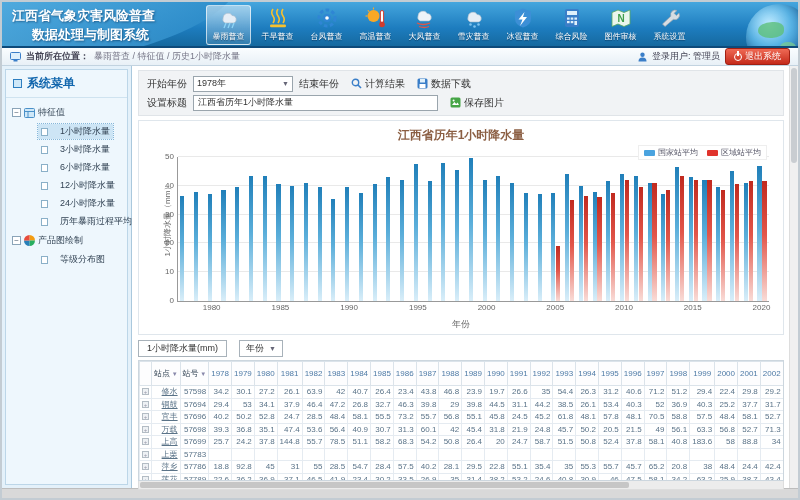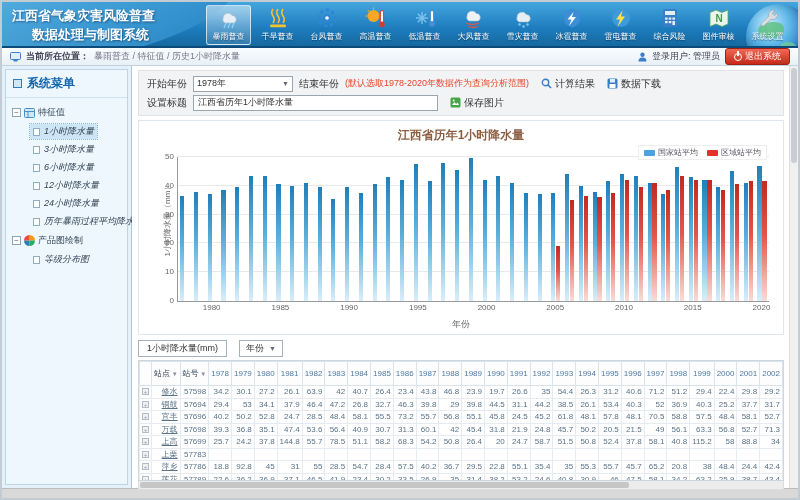--- a/index.html
+++ b/index.html
@@ -46,21 +46,21 @@
   .content{flex:1;display:flex;min-height:0;}
   .sidebar{width:130px;flex:none;background:#e4f1fa;border-right:1px solid #aac8dd;padding:3px;}
   .menu-box{border:1px solid #bcd6e8;background:#eef7fd;height:100%;}
   .menu-title{display:flex;align-items:center;gap:5px;padding:5px 7px;border-bottom:1px solid #cfe3f0;}
   .menu-title-ico{width:9px;height:9px;border:1.5px solid #2d7ec0;background:#cfe8f8;display:inline-block;}
   .menu-title-txt{color:#1166ad;font-weight:bold;font-size:12px;}
   .tree{padding:6px 2px;font-size:9px;color:#345;}
   .tree-group{display:flex;align-items:center;gap:3px;padding:2px 4px;cursor:pointer;}
   .expander{width:9px;height:9px;border:1px solid #8aa4b8;background:#fff;font-size:8px;line-height:7px;
          text-align:center;color:#567;flex:none;}
-  .tree-leaf{display:flex;align-items:center;gap:4px;margin:3px 0 3px 22px;padding:1px 3px;cursor:pointer;width:max-content;font-style:italic;}
+  .tree-leaf{display:flex;align-items:center;gap:12px;margin:3px 0 3px 30px;padding:1px 3px;cursor:pointer;width:max-content;}
   .tree-leaf.sel{background:#cde5f5;outline:1px dotted #86b7d9;}
   .leaf-ico{width:7px;height:8px;border:1px solid #8ab0c8;background:#fff;flex:none;}
 
   .main{flex:1;background:#fff;padding:4px 14px 0 6px;position:relative;min-width:0;}
   .vscroll{position:absolute;right:0;top:0;bottom:0;width:9px;background:#f0f0f0;border-left:1px solid #ddd;}
   .vscroll-thumb{position:absolute;top:2px;left:1px;width:6px;height:95px;background:#c9cdd1;border-radius:3px;}
 
   
   .controls{background:#f1f3f5;border:1px solid #e0e4e8;padding:3px 8px;}
   .ctl-row{display:flex;align-items:center;gap:6px;height:19px;font-size:10px;color:#333;}
@@ -175,35 +175,20 @@
               </g>
               <rect x="16.4" y="3.5" width="3.2" height="12" rx="1.6" fill="#fff" stroke="#d23c2e"></rect>
               <circle cx="18" cy="17.5" r="2.8" fill="#d23c2e"></circle>
             </svg>
           </span>
           <span class="tb-lbl">高温普查</span>
         </div>
         <div class="tb-item">
           <span class="tb-ico">
             <svg width="24" height="22" viewBox="0 0 24 22">
-              <g stroke="#7ec3ef" stroke-width="1.4">
-                <line x1="3" y1="11" x2="15" y2="11"></line>
-                <line x1="9" y1="5" x2="9" y2="17"></line>
-                <line x1="4.8" y1="6.8" x2="13.2" y2="15.2"></line>
-                <line x1="13.2" y1="6.8" x2="4.8" y2="15.2"></line>
-              </g>
-              <rect x="17.4" y="3.5" width="3.2" height="11.5" rx="1.6" fill="#fff" stroke="#4a90d9"></rect>
-              <circle cx="19" cy="17" r="2.8" fill="#4a90d9"></circle>
-            </svg>
-          </span>
-          <span class="tb-lbl">低温普查</span>
-        </div>
-        <div class="tb-item">
-          <span class="tb-ico">
-            <svg width="24" height="22" viewBox="0 0 24 22">
               <path d="M5 9a5 5 0 0 1 9.2-2.6A4 4 0 0 1 16 14H7a4.2 4.2 0 0 1-2-5z" fill="#eef3f8" stroke="#a8bccb" stroke-width=".6"></path>
               <g stroke="#e25544" stroke-width="1.3" fill="none">
                 <path d="M4 16q6 3 13 0"></path>
                 <path d="M6 19.5q5.5 2 10 0"></path>
               </g>
             </svg>
           </span>
           <span class="tb-lbl">大风普查</span>
         </div>
         <div class="tb-item">
@@ -220,29 +205,20 @@
           <span class="tb-lbl">雪灾普查</span>
         </div>
         <div class="tb-item">
           <span class="tb-ico">
             <svg width="24" height="22" viewBox="0 0 24 22">
               <path d="M12 1.5l8 3v7q0 6.5-8 9-8-2.5-8-9v-7z" fill="#3c8fd6"></path>
               <path d="M13.5 5l-6 7.5h4l-2.5 6.5 7-9h-4z" fill="#fff"></path>
             </svg>
           </span>
           <span class="tb-lbl">冰雹普查</span>
-        </div>
-        <div class="tb-item">
-          <span class="tb-ico">
-            <svg width="24" height="22" viewBox="0 0 24 22">
-              <circle cx="12" cy="11" r="9" fill="#3f9ad8"></circle>
-              <path d="M13.5 3.5l-6.5 9h4l-2.5 7.5 7.5-10.5h-4z" fill="#ffe14d"></path>
-            </svg>
-          </span>
-          <span class="tb-lbl">雷电普查</span>
         </div>
         <div class="tb-item">
           <span class="tb-ico">
             <svg width="24" height="22" viewBox="0 0 24 22">
               <rect x="5" y="2" width="14" height="18" rx="2" fill="#3a7ec8"></rect>
               <rect x="7" y="4" width="10" height="4" fill="#dff0fb"></rect>
               <g fill="#dff0fb">
                 <rect x="7" y="10.5" width="2.6" height="2.2"></rect>
                 <rect x="10.7" y="10.5" width="2.6" height="2.2"></rect>
                 <rect x="14.4" y="10.5" width="2.6" height="2.2"></rect>
@@ -365,21 +341,20 @@
     <div class="main">
 
       <div class="controls">
         <div class="ctl-row">
           <span class="ctl-label">开始年份</span>
           <span class="selbox">
             <span>1978年</span>
             <span class="arr">▼</span>
           </span>
           <span class="ctl-label">结束年份</span>
-          <span class="note-red">(默认选取1978-2020年数据作为查询分析范围)</span>
           <span class="lnk">
             <span>
               <svg width="11" height="11" viewBox="0 0 11 11">
                   <circle cx="4.5" cy="4.5" r="3.2" fill="none" stroke="#3a7ec8" stroke-width="1.4"></circle>
                   <line x1="7" y1="7" x2="10" y2="10" stroke="#3a7ec8" stroke-width="1.6"></line>
                 </svg>
             </span>
             <span>计算结果</span>
           </span>
           <span class="lnk">
@@ -692,21 +667,21 @@
                 <td>26.4</td>
                 <td>20</td>
                 <td>24.7</td>
                 <td>58.7</td>
                 <td>51.5</td>
                 <td>50.8</td>
                 <td>52.4</td>
                 <td>37.8</td>
                 <td>58.1</td>
                 <td>40.8</td>
-                <td>115.2</td>
+                <td>183.6</td>
                 <td>58</td>
                 <td>88.8</td>
                 <td>34</td>
                 <td>53.8</td>
               </tr>
               <tr>
                 <td class="icon-cell"><span class="row-ico">+</span></td>
                 <td class="name-cell">上栗</td>
                 <td class="id-cell">57783</td>
                 <td></td>
@@ -743,21 +718,21 @@
                 <td>18.8</td>
                 <td>92.8</td>
                 <td>45</td>
                 <td>31</td>
                 <td>55</td>
                 <td>28.5</td>
                 <td>54.7</td>
                 <td>28.4</td>
                 <td>57.5</td>
                 <td>40.2</td>
-                <td>36.7</td>
+                <td>28.1</td>
                 <td>29.5</td>
                 <td>22.8</td>
                 <td>55.1</td>
                 <td>35.4</td>
                 <td>35</td>
                 <td>55.3</td>
                 <td>55.7</td>
                 <td>45.7</td>
                 <td>65.2</td>
                 <td>20.8</td>

